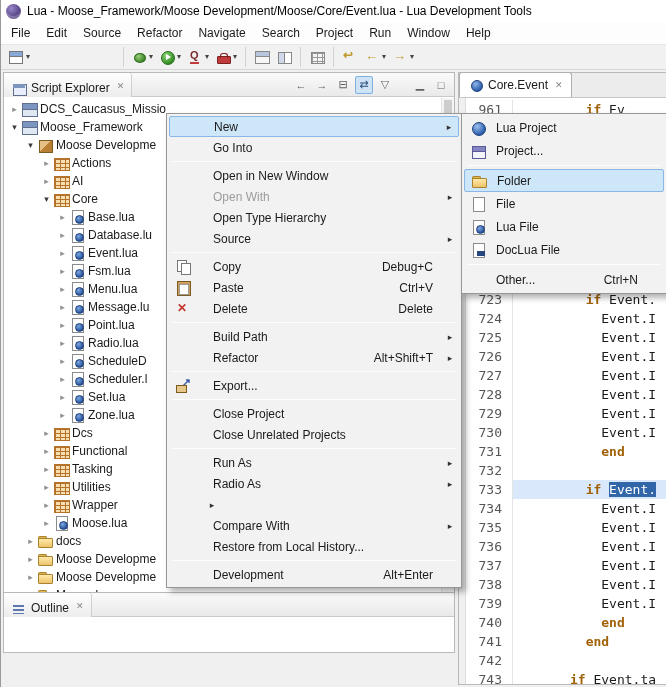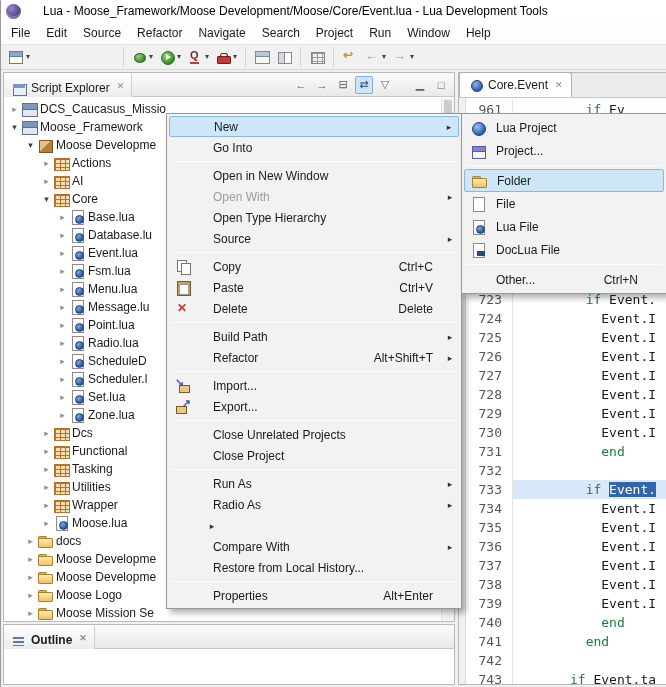--- a/index.html
+++ b/index.html
@@ -1,21 +1,21 @@
 <!DOCTYPE html>
 <html><head>
 <meta charset="utf-8">
 <style>
   * { box-sizing: border-box; margin: 0; padding: 0; }
   html,body { width:666px; height:687px; }
   body { font-family:"Liberation Sans", sans-serif; font-size:12px; color:#1a1a1a; background:#f0f0f0; }
   .window { position:relative; width:666px; height:687px; background:#f0f0f0; border-left:1px solid #9a9a9a; overflow:hidden; }
 
   
-  .titlebar { height:22px; background:#ffffff; display:flex; align-items:center; gap:22px; padding-left:5px; }
+  .titlebar { height:22px; background:#ffffff; display:flex; align-items:center; gap:6px; padding-left:5px; }
   .app-icon { width:15px; height:15px; border-radius:50%; flex:none;
               background:radial-gradient(circle at 35% 30%, #9a86c8, #4b3a7e 70%);
               box-shadow:inset 0 -3px 0 rgba(255,255,255,.25); }
   .title-text { white-space:nowrap; color:#000; }
   .menubar { height:22px; background:#fdfdfd; display:flex; align-items:center; padding-left:2px; }
   .menu-item { padding:3px 8px; cursor:default; }
   .toolbar { height:26px; background:#f1f1f1; border-top:1px solid #e6e6e6; border-bottom:1px solid #d7d7d7; display:flex; align-items:center; padding-left:4px; }
   .tbtn { display:flex; align-items:center; gap:2px; padding:2px 3px; border-radius:3px; height:22px; }
   .caret { font-size:8px; color:#444; line-height:1; }
   .tsep { width:1px; height:20px; background:#d2d2d2; margin:0 5px; flex:none; }
@@ -72,21 +72,21 @@
   .forward-arrow-icon::before { content:"→"; position:absolute; left:1px; top:-1px; color:#c09a30; font-weight:bold; font-size:13px; }
 
   
   .script-explorer-icon::before { content:""; position:absolute; left:2px; top:3px; width:12px; height:10px; background:#e8eefc; border:1px solid #5f6f8f; }
   .script-explorer-icon::after  { content:""; position:absolute; left:2px; top:3px; width:12px; height:4px; background:#7d96c0; }
   .outline-icon::before { content:""; position:absolute; left:2px; top:4px; width:11px; height:9px; background:repeating-linear-gradient(#5b79b0 0 2px, transparent 2px 4px); }
   .core-event-icon::before { content:""; position:absolute; left:3px; top:3px; width:10px; height:10px; border-radius:50%; background:radial-gradient(circle at 35% 30%, #8fb4e8, #2a5caa 72%); border:1px solid #1c3f78; }
 
   
   .left-panel  { position:absolute; left:2px; top:72px; width:452px; height:550px; background:#fff; border:1px solid #b9b9b9; }
-  .outline-panel{ position:absolute; left:2px; top:624px; width:452px; height:61px; background:#fff; border:1px solid #b9b9b9;font-weight:bold; }
+  .outline-panel{ position:absolute; left:2px; top:592px; width:452px; height:61px; background:#fff; border:1px solid #b9b9b9; }
   .editor-panel{ position:absolute; left:457px; top:72px; width:209px; height:613px; background:#fff; border:1px solid #b9b9b9; }
 
   .view-header { height:24px; background:linear-gradient(#fbfbfb,#e9e9e9); border-bottom:1px solid #c9c9c9; display:flex; align-items:center; }
   .view-tab { display:flex; align-items:flex-start; gap:4px; height:24px; padding:8px 7px; background:linear-gradient(#ffffff,#ececec); border-right:1px solid #cfcfcf; border-radius:3px 3px 0 0; white-space:nowrap; }
   .tab-close { color:#888; font-size:9px; margin-left:3px; }
   .view-tools { display:flex; align-items:center; gap:3px; margin-left:auto; padding-right:4px; flex:1; justify-content:flex-end; }
   .vtool { width:18px; height:18px; display:flex; align-items:center; justify-content:center; font-size:11px; color:#5f5f5f; border-radius:2px; }
   .vtool.active { background:#cfe3f7; border:1px solid #7fb0e0; color:#2a4a7a; }
   .vtool.gap { margin-left:14px; }
 
@@ -102,21 +102,21 @@
   
   .editor-tabs { height:25px; background:#ececec; border-bottom:1px solid #c6c6c6; display:flex; align-items:flex-end; }
   .editor-tab { display:flex; align-items:center; gap:4px; height:25px; padding:12px 8px; background:#fff; border:1px solid #b0b0b0; border-bottom:none; border-radius:3px 3px 0 0; }
   .code-wrap { position:absolute; left:0; top:25px; right:0; bottom:0; overflow:hidden; background:#fff; }
   .annot-ruler { position:absolute; left:0; top:0; bottom:0; width:7px; background:#f0f0f0; border-right:1px solid #ddd; }
   .code-lines { position:absolute; left:8px; top:2px; right:0; font-family:"DejaVu Sans Mono", monospace; font-size:13px; line-height:19px; }
   .code-line { display:flex; height:19px; }
   .ln { width:46px; flex:none; text-align:right; padding-right:10px; color:#555; background:#fff; border-right:1px solid #e4e4e4; }
   .lt { white-space:pre; flex:1; padding-left:10px; }
   .lt.cur { background:#d9e8fa; }
-  .kw { color:#15803d; font-weight:normal; }
+  .kw { color:#a16207; font-weight:bold; }
   .selp { background:#3166a8; color:#fff; }
 
   
   .context-menu { position:absolute; left:165px; top:113px; width:296px; background:#f2f2f2; border:1px solid #979797; box-shadow:4px 4px 6px rgba(0,0,0,.3); padding:2px; z-index:90; }
   .submenu-box  { position:absolute; left:460px; top:113px; width:206px; background:#f2f2f2; border:1px solid #979797; box-shadow:4px 4px 6px rgba(0,0,0,.3); padding:2px; z-index:95; }
   .menu-row { height:21px; display:flex; align-items:center; padding:0 2px; white-space:nowrap; }
   .submenu-box .menu-row { height:23px;justify-content:center; }
   .menu-row.hl { background:#cde6f8; border:1px solid #8ab6e8; border-radius:2px; }
   .menu-row.disabled { color:#9c9c9c; }
   .mi-icon { width:24px; display:flex; justify-content:center; flex:none; }
@@ -552,21 +552,21 @@
         <span class="mi-label">Source</span>
         <span class="mi-accel"></span>
         <span class="mi-arrow">▸</span>
       </div>
       <div class="msep"></div>
       <div class="menu-row">
         <span class="mi-icon">
           <span class="icon copy-icon"></span>
         </span>
         <span class="mi-label">Copy</span>
-        <span class="mi-accel">Ctrl+C</span>
+        <span class="mi-accel">Debug+C</span>
         <span class="mi-arrow"></span>
       </div>
       <div class="menu-row">
         <span class="mi-icon">
           <span class="icon paste-icon"></span>
         </span>
         <span class="mi-label">Paste</span>
         <span class="mi-accel">Ctrl+V</span>
         <span class="mi-arrow"></span>
       </div>
@@ -587,47 +587,39 @@
       </div>
       <div class="menu-row">
         <span class="mi-icon"></span>
         <span class="mi-label">Refactor</span>
         <span class="mi-accel">Alt+Shift+T</span>
         <span class="mi-arrow">▸</span>
       </div>
       <div class="msep"></div>
       <div class="menu-row">
         <span class="mi-icon">
-          <span class="icon import-icon"></span>
-        </span>
-        <span class="mi-label">Import...</span>
-        <span class="mi-accel"></span>
-        <span class="mi-arrow"></span>
-      </div>
-      <div class="menu-row">
-        <span class="mi-icon">
           <span class="icon export-icon"></span>
         </span>
         <span class="mi-label">Export...</span>
         <span class="mi-accel"></span>
         <span class="mi-arrow"></span>
       </div>
       <div class="msep"></div>
       <div class="menu-row">
         <span class="mi-icon"></span>
+        <span class="mi-label">Close Project</span>
+        <span class="mi-accel"></span>
+        <span class="mi-arrow"></span>
+      </div>
+      <div class="menu-row">
+        <span class="mi-icon"></span>
         <span class="mi-label">Close Unrelated Projects</span>
         <span class="mi-accel"></span>
         <span class="mi-arrow"></span>
       </div>
-      <div class="menu-row">
-        <span class="mi-icon"></span>
-        <span class="mi-label">Close Project</span>
-        <span class="mi-accel"></span>
-        <span class="mi-arrow"></span>
-      </div>
       <div class="msep"></div>
       <div class="menu-row">
         <span class="mi-icon"></span>
         <span class="mi-label">Run As</span>
         <span class="mi-accel"></span>
         <span class="mi-arrow">▸</span>
       </div>
       <div class="menu-row">
         <span class="mi-icon"></span>
         <span class="mi-label">Radio As</span>
@@ -647,21 +639,21 @@
       </div>
       <div class="menu-row">
         <span class="mi-icon"></span>
         <span class="mi-label">Restore from Local History...</span>
         <span class="mi-accel"></span>
         <span class="mi-arrow"></span>
       </div>
       <div class="msep"></div>
       <div class="menu-row">
         <span class="mi-icon"></span>
-        <span class="mi-label">Properties</span>
+        <span class="mi-label">Development</span>
         <span class="mi-accel">Alt+Enter</span>
         <span class="mi-arrow"></span>
       </div>
     </div>
   <div class="submenu-box">
       <div class="menu-row">
         <span class="mi-icon">
           <span class="icon lua-project-icon"></span>
         </span>
         <span class="mi-label">Lua Project</span>

